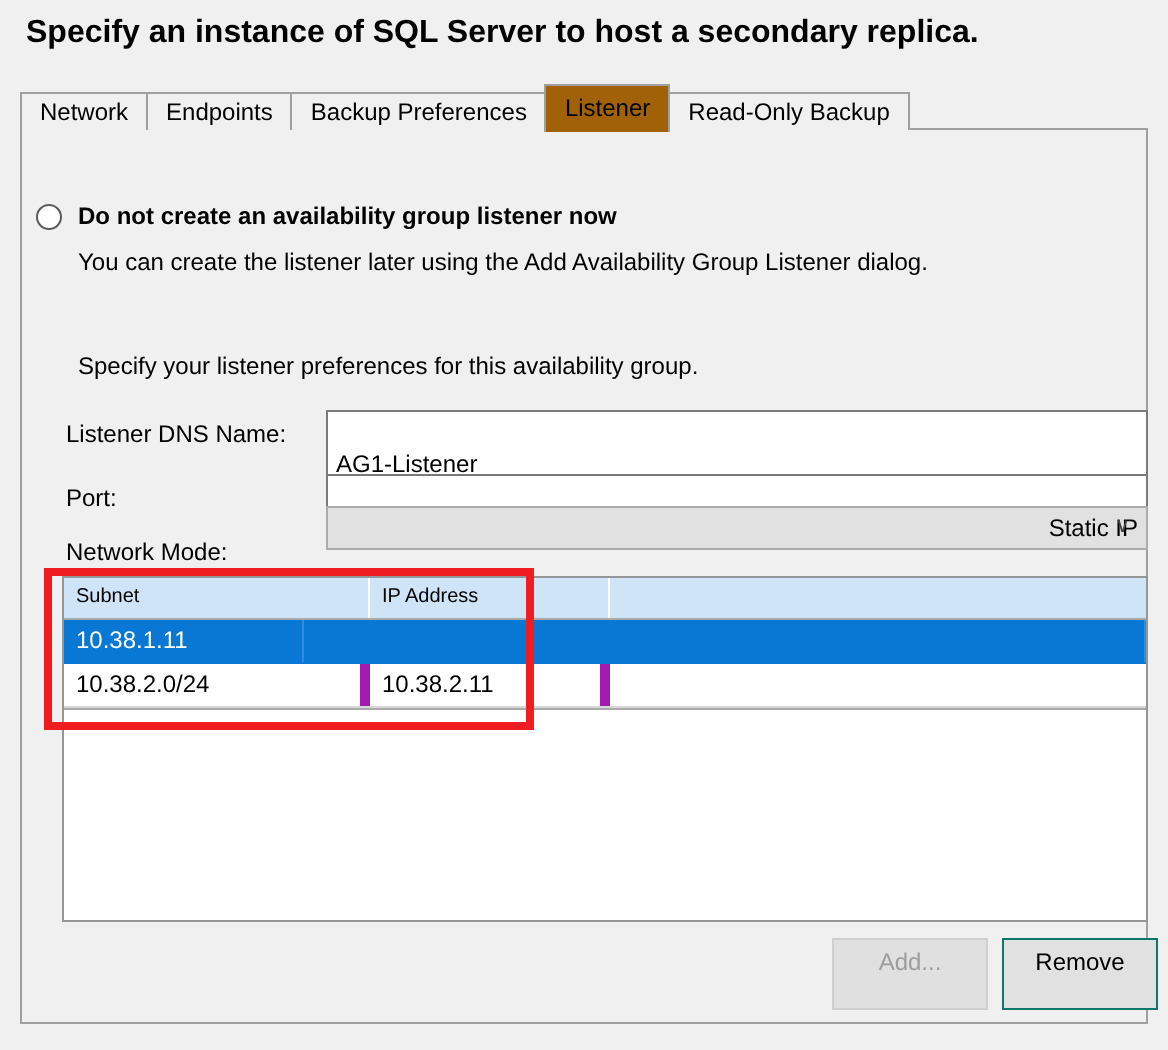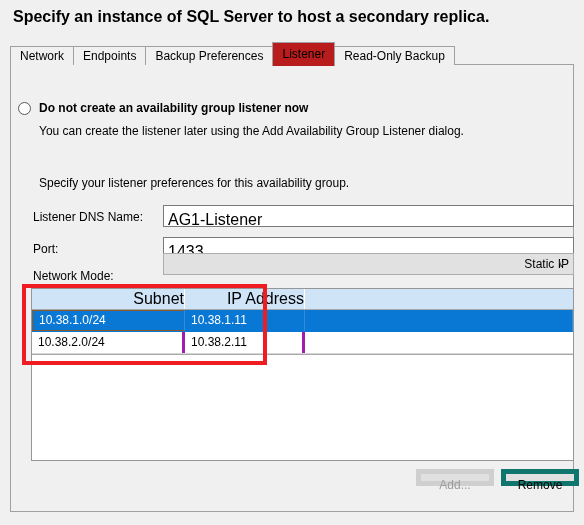--- a/index.html
+++ b/index.html
@@ -48,21 +48,21 @@
     font-size: 12px;
     color: #000;
     white-space: nowrap;
     box-sizing: border-box;
     margin-right: -1px;
     position: relative;
   }
   .tab.selected {
     height: 24px;
     line-height: 23px;
-    background: #b91c1c;
+    background: #a16207;
     border-color: #a0a0a0;
     z-index: 4;
     margin-bottom: -1px;
   }
 
   
   #tab-panel {
     position: absolute;
     left: 10px;
     top: 64px;
@@ -129,23 +129,23 @@
     position: absolute;
     font-size: 12px;
     white-space: nowrap;
   }
   .textbox {
     position: absolute;
     box-sizing: border-box;
     border: 1px solid #7a7a7a;
     background: #ffffff;
     font-family: "Liberation Sans", sans-serif;
-    font-size: 16px;
-    color: #000;
-    padding: 4px 4px;
+    font-size: 12px;
+    color: #000;
+    padding: 16px 4px;
     line-height: 20px;
     height: 22px;
     white-space: nowrap;
     overflow: hidden;
   }
   .combobox {
     position: absolute;
     box-sizing: border-box;
     border: 1px solid #acacac;
     background: #e1e1e1;
@@ -183,27 +183,26 @@
     display: flex;
     height: 21px;
     box-sizing: border-box;
     border-bottom: 1px solid #a9a9a9;
     background: #ffffff;
   }
   .grid-head-cell {
     background: #cfe4f7;
     border-right: 1px solid #ffffff;
     box-sizing: border-box;
-    font-size: 16px;
+    font-size: 10px;
     line-height: 20px;
     padding-left: 6px;
     color: #000;
     white-space: nowrap;
     overflow: hidden;
-    text-align: right;
   }
   .grid-head-cell.filler {
     background: #cfe4f7;
     border-right: none;
     flex: 1 1 auto;
   }
   .grid-row {
     display: flex;
     height: 22px;
     box-sizing: border-box;
@@ -211,21 +210,21 @@
   }
   .grid-row.selected {
     background: #0878d4;
     border-bottom: 1px solid #0878d4;
   }
   .grid-cell {
     box-sizing: border-box;
     font-size: 12px;
     line-height: 21px;
     padding-left: 6px;
-    border-right: 3px solid #a21caf;
+    border-right: 5px solid #a21caf;
     white-space: nowrap;
     overflow: hidden;
     color: #000;
   }
   .grid-row.selected .grid-cell {
     color: #ffffff;
     border-right: 1px solid #2f8ddb;
   }
   .grid-cell.focused {
     border: 1px solid #8d5a2b;
@@ -237,27 +236,27 @@
   }
   .grid-row-bottom-rule {
     height: 1px;
     background: #a9a9a9;
   }
 
   
   .btn {
     position: absolute;
     box-sizing: border-box;
-    border: 5px solid #0f766e;
+    border: 1px solid #0f766e;
     background: #e1e1e1;
     font-family: "Liberation Sans", sans-serif;
     font-size: 12px;
     color: #000;
     text-align: center;
-    height: 17px;
+    height: 36px;
     line-height: 23px;
     white-space: nowrap;
   }
   .btn.disabled {
     color: #9d9d9d;
     background: #e0e0e0;
     border-color: #cfcfcf;
   }
 
   
@@ -310,21 +309,20 @@
   </div>
 
   <div id="subnet-grid">
     <div id="grid-header">
       <div class="grid-head-cell" style="width:153px;">Subnet</div>
       <div class="grid-head-cell" style="width:120px;">IP Address</div>
       <div class="grid-head-cell filler"></div>
     </div>
 
     <div class="grid-row selected">
-      <div class="grid-cell focused" style="width:153px;">10.38.1.0/24</div>
       <div class="grid-cell" style="width:120px;">10.38.1.11</div>
       <div class="grid-cell filler"></div>
     </div>
 
     <div class="grid-row">
       <div class="grid-cell" style="width:153px;">10.38.2.0/24</div>
       <div class="grid-cell" style="width:120px;">10.38.2.11</div>
       <div class="grid-cell filler"></div>
     </div>
 

